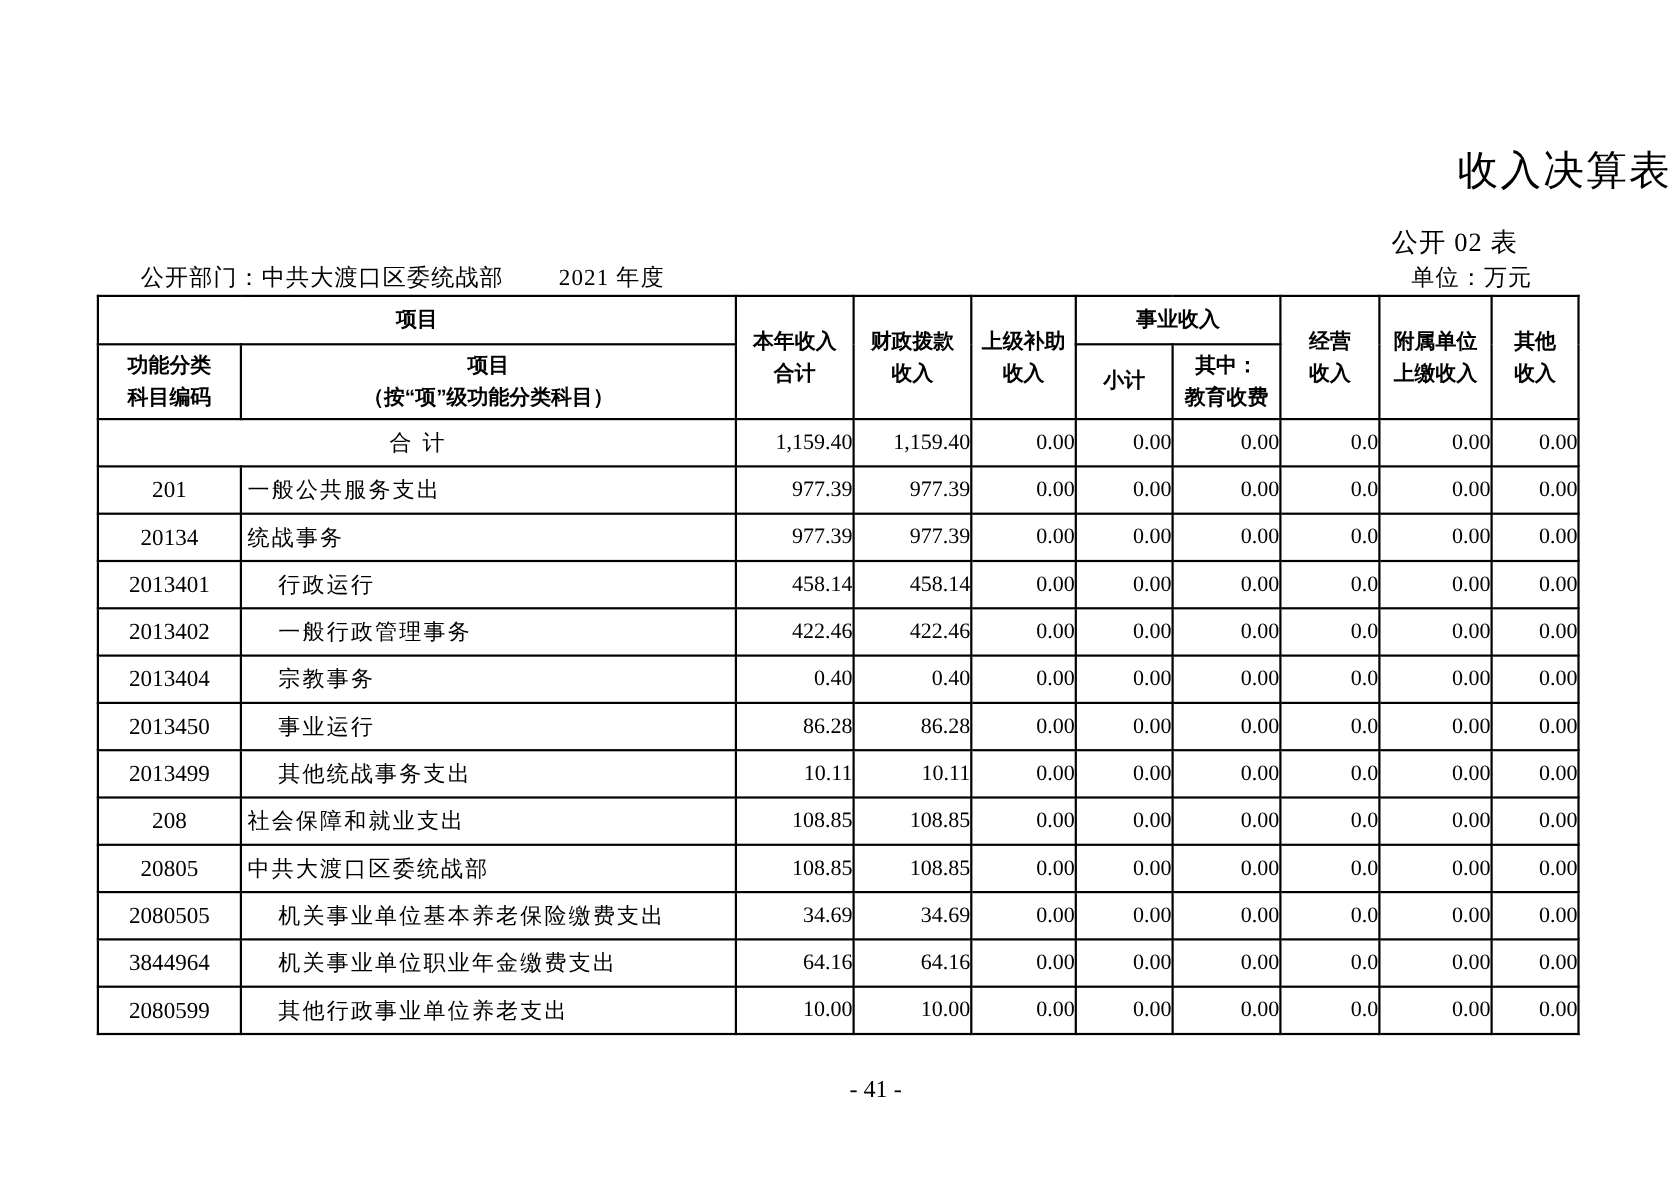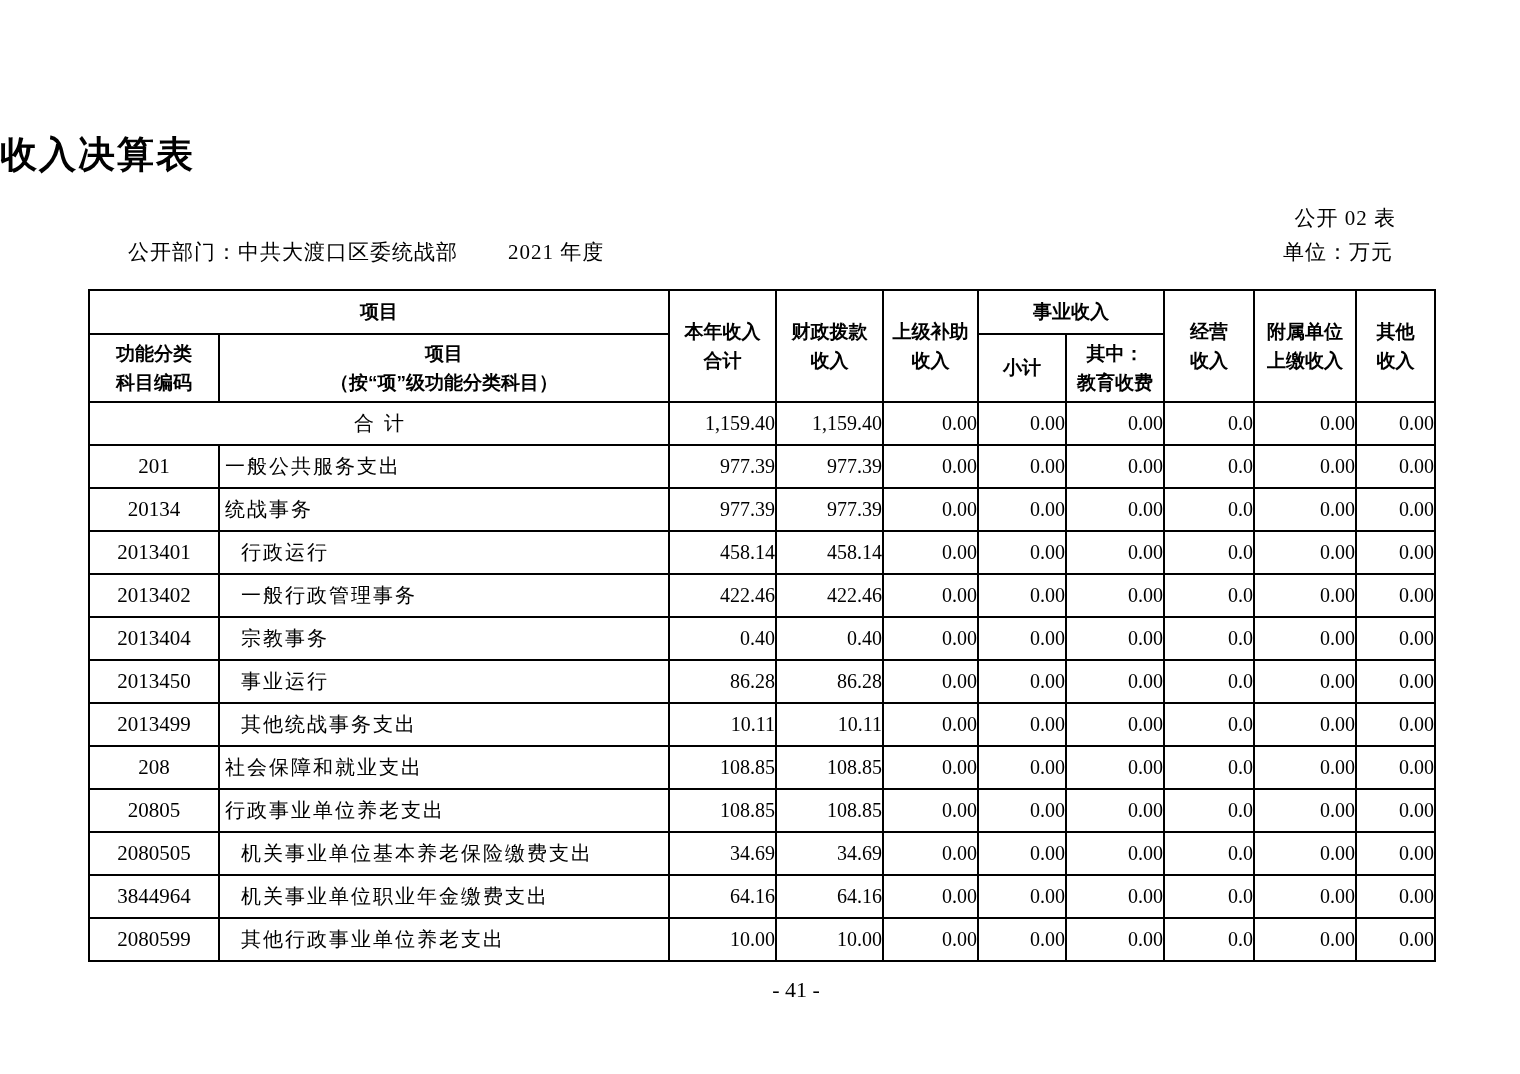--- a/index.html
+++ b/index.html
@@ -13,48 +13,48 @@
     position: relative;
     font-family: "Liberation Serif", serif;
     color: #000;
     overflow: hidden;
   }
   .page-title {
     position: absolute;
     top: 130px;
     left: 0;
     width: 100%;
-    text-align: left;
+    text-align: right;
     font-family: "Liberation Sans", sans-serif;
-    font-weight: bold;
+    font-weight: normal;
     font-size: 37px;
     letter-spacing: 2px;
   }
   .form-code {
     position: absolute;
     top: 204px;
-    right: 124px;
-    font-size: 21px;
+    right: 140px;
+    font-size: 24px;
     letter-spacing: 1px;
   }
   .meta-line {
     position: absolute;
     top: 238px;
     left: 0;
     width: 1520px;
     font-size: 21px;
   }
   .dept { position: absolute; left: 128px; top: 0; letter-spacing: 1px; }
   .year { position: absolute; left: 508px; top: 0; letter-spacing: 1px; }
   .unit { position: absolute; right: 127px; top: 0; letter-spacing: 1px; }
 
   table.main {
     position: absolute;
     left: 88px;
-    top: 289px;
+    top: 268px;
     border-collapse: collapse;
     table-layout: fixed;
     width: 1346px;
   }
   table.main td, table.main th {
     border: 2px solid #000;
     padding: 0;
     overflow: hidden;
   }
   th.hdr {
@@ -75,21 +75,21 @@
     padding-left: 10px;
     vertical-align: middle;
   }
   td.item {
     font-size: 20px;
     text-align: left;
     vertical-align: middle;
     letter-spacing: 2px;
   }
   td.item.ind0 { padding-left: 5px; }
-  td.item.ind1 { padding-left: 21px; }
+  td.item.ind1 { padding-left: 33px; }
   td.item-merged {
     font-size: 20px;
     text-align: center;
     vertical-align: middle;
     letter-spacing: 10px;
     text-indent: 10px;
   }
   td.num {
     font-size: 20px;
     text-align: right;
@@ -262,21 +262,21 @@
         <td class="num">108.85</td>
         <td class="num">0.00</td>
         <td class="num">0.00</td>
         <td class="num">0.00</td>
         <td class="num">0.0</td>
         <td class="num">0.00</td>
         <td class="num">0.00</td>
       </tr>
       <tr class="drow">
         <td class="code">20805</td>
-        <td class="item ind0">行政事业单位养老支出</td>
+        <td class="item ind0">中共大渡口区委统战部</td>
         <td class="num">108.85</td>
         <td class="num">108.85</td>
         <td class="num">0.00</td>
         <td class="num">0.00</td>
         <td class="num">0.00</td>
         <td class="num">0.0</td>
         <td class="num">0.00</td>
         <td class="num">0.00</td>
       </tr>
       <tr class="drow">

